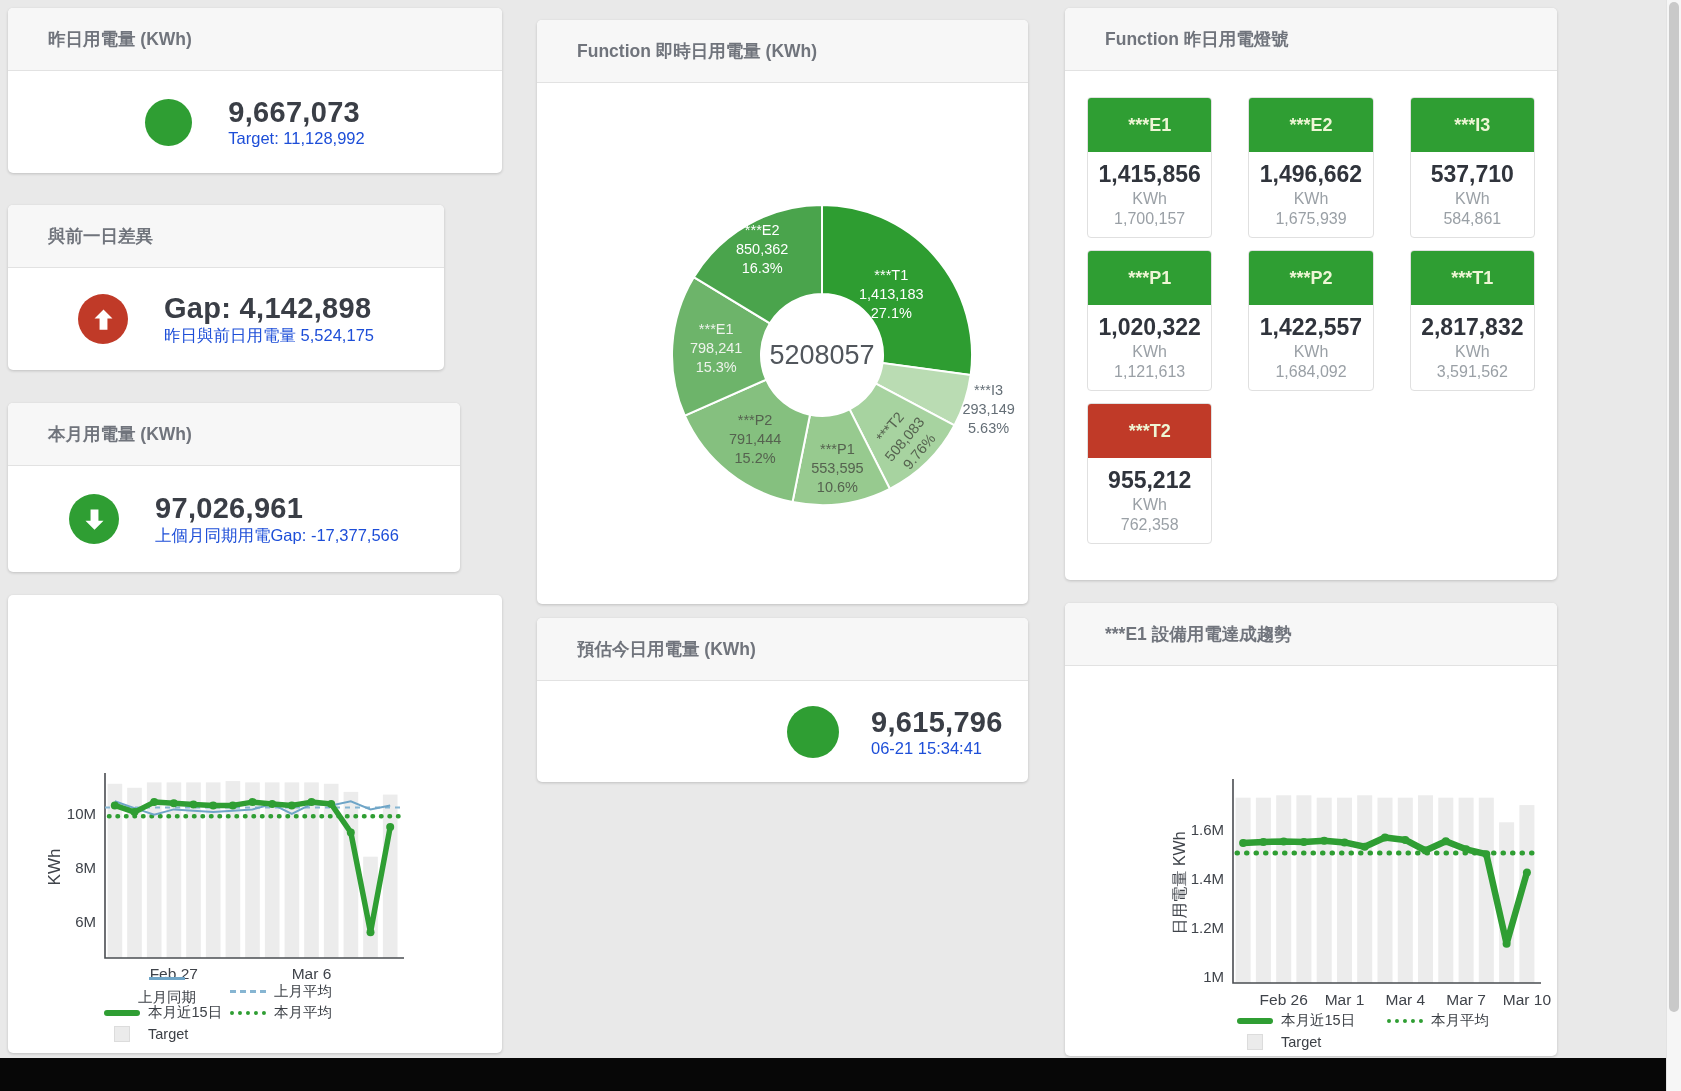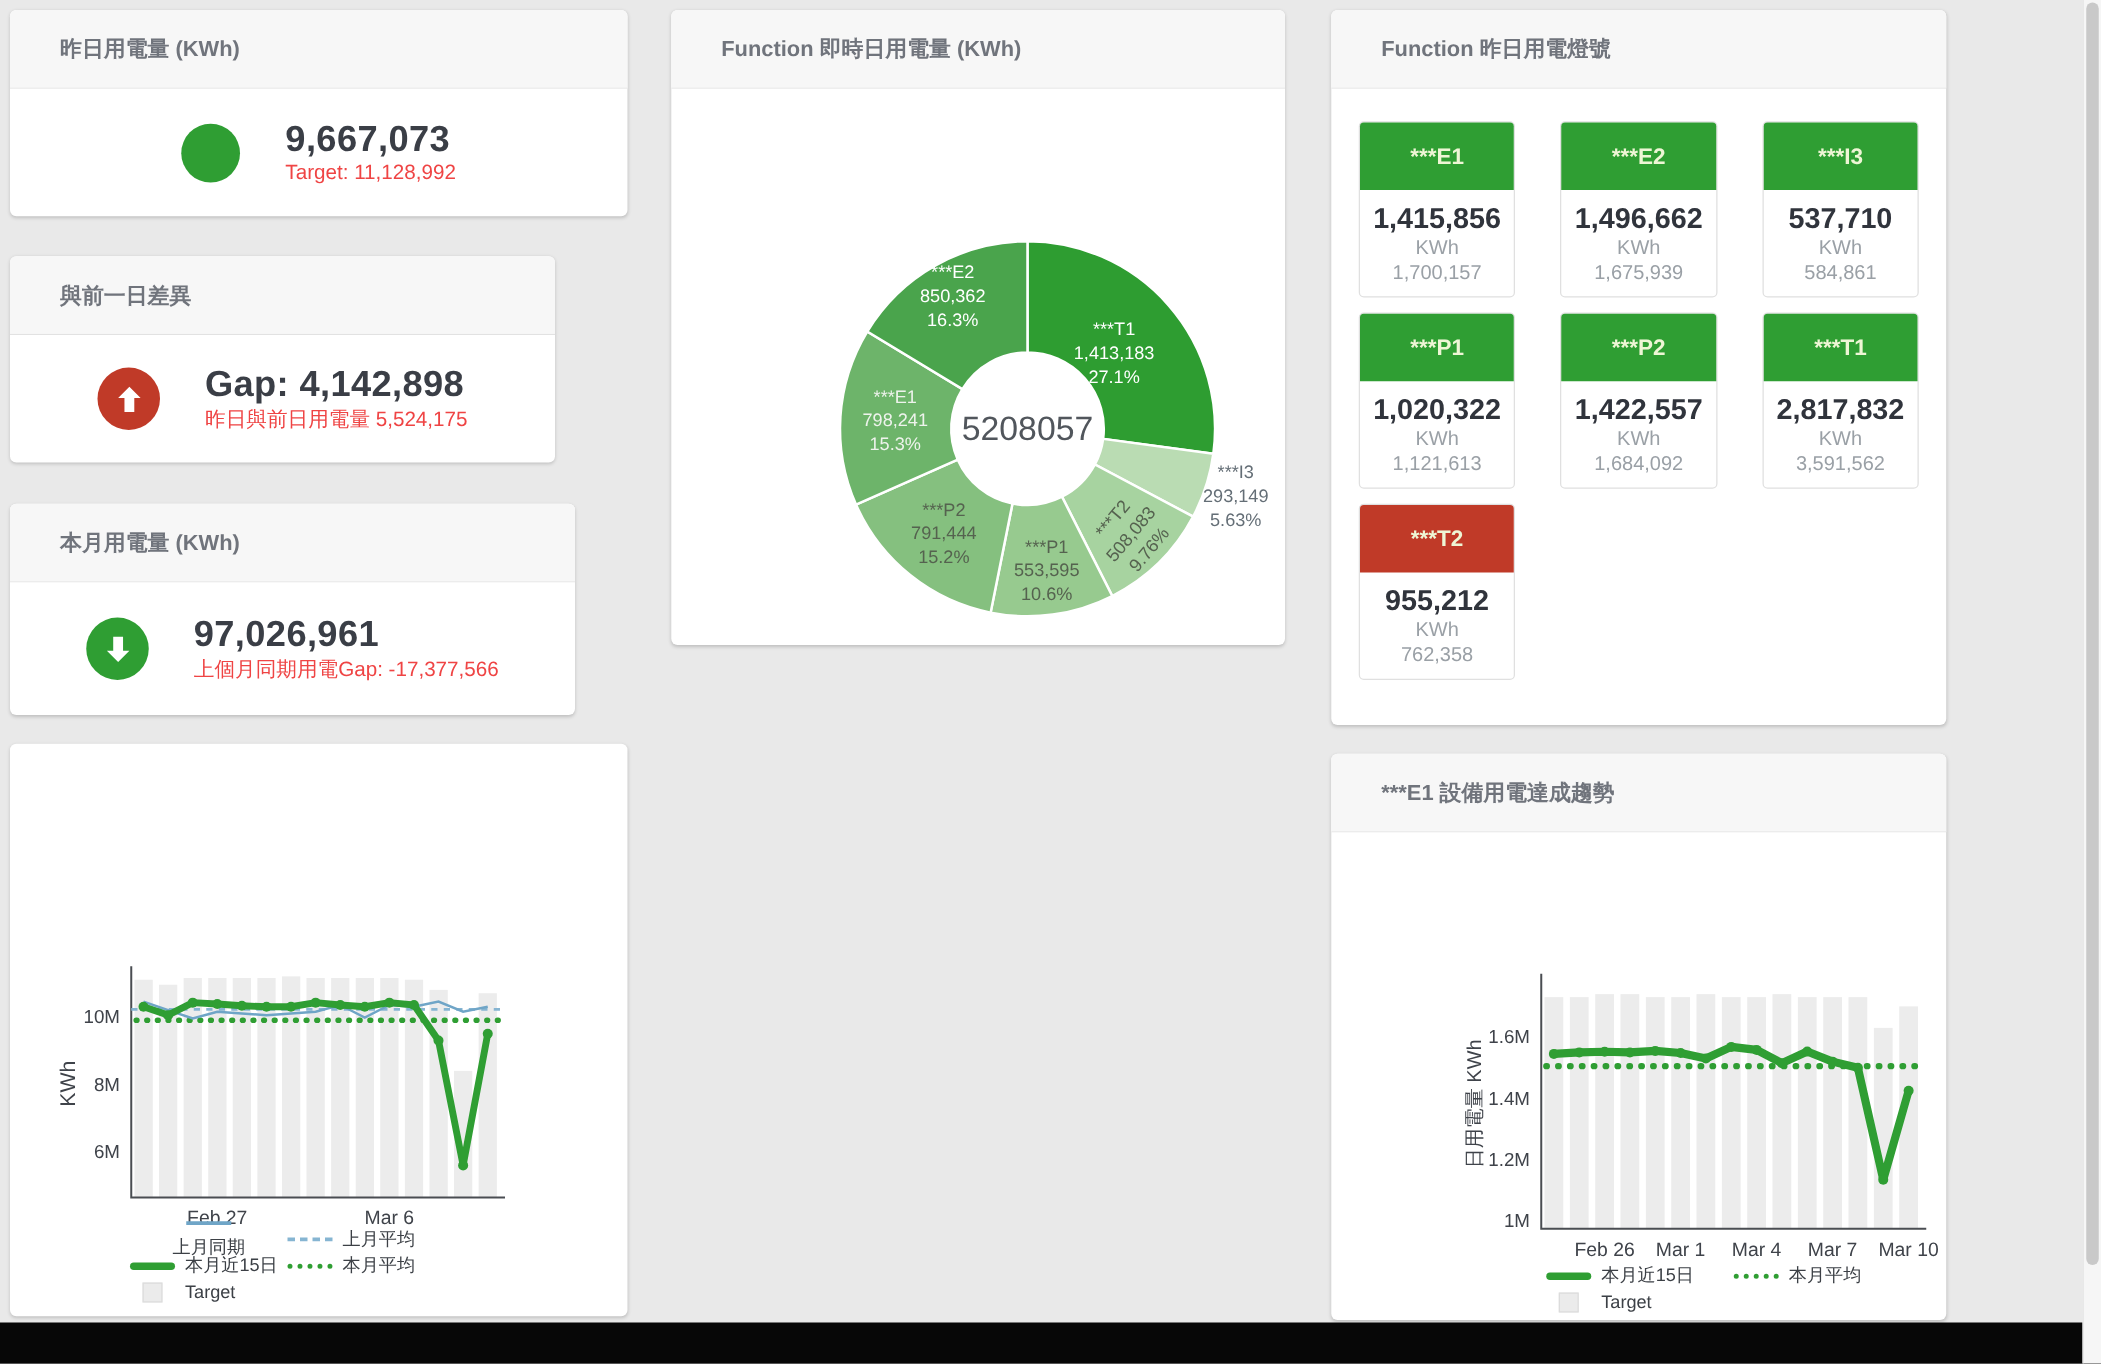--- a/index.html
+++ b/index.html
@@ -9,21 +9,21 @@
   .card-header{height:62px;background:#f7f7f7;border-bottom:1px solid #e2e2e2;border-radius:5px 5px 0 0;
                display:flex;align-items:center;padding:0 40px;font-size:17.5px;font-weight:700;color:#70747c;}
   .stat-body{display:flex;align-items:center;justify-content:center;gap:36px;height:calc(100% - 63px);}
   .stat-body.shift{justify-content:flex-start;padding-left:250px;gap:32px;}
   .dot{border-radius:50%;display:flex;align-items:center;justify-content:center;flex:none;}
   .dot.green{background:#2f9e33;} .dot.red{background:#c03a28;}
   .d47{width:47px;height:47px;} .d50{width:50px;height:50px;} .d52{width:52px;height:52px;}
   .dot svg{width:27px;height:27px;fill:#fff;}
   .dot svg.down{transform:rotate(180deg);}
   .stat-value{font-size:29px;font-weight:700;color:#3a3e46;letter-spacing:.3px;}
-  .stat-sub{font-size:16.5px;color:#ef4444;margin-top:0;}
+  .stat-sub{font-size:16.5px;color:#1d4ed8;margin-top:0;}
   
   .tiles{display:grid;grid-template-columns:repeat(3,1fr);column-gap:36px;row-gap:12px;
          padding:26px 22px;grid-auto-rows:141px;}
   .tile{border:1px solid #e0e0e0;border-radius:4px;background:#fff;display:flex;flex-direction:column;}
   .tile-head{height:54px;border-radius:3px 3px 0 0;display:flex;align-items:center;justify-content:center;
              font-size:18px;font-weight:700;color:#eef6d5;}
   .tile-head.green{background:#2f9e33;} .tile-head.red{background:#c03a28;}
   .tile-body{flex:1;display:flex;flex-direction:column;align-items:center;justify-content:center;gap:2px;padding-top:0;}
   .tile-value{font-size:23px;font-weight:700;color:#30343c;}
   .tile-unit,.tile-target{font-size:16px;color:#9aa0a6;}
@@ -168,41 +168,51 @@
           <span class="lg-item">
             <span class="lg-ic">
               <span class="ic-bar"></span>
             </span>
             <span class="lg-tx">Target</span>
           </span>
         </div>
       </div>
   </div>
 
-  <div class="card" style="left:537px;top:8px;width:491px;height:508px">
+  <div class="card" style="left:537px;top:20px;width:491px;height:584px">
     <div class="card-header">Function 即時日用電量 (KWh)</div>
     <svg id="donut-svg" class="chart-svg" width="491" height="584">
         <path d="M285.0 185.0 A150 150 0 0 1 433.7 355.0 L345.5 343.1 A61 61 0 0 0 285.0 274.0 Z" fill="#2e9d31" stroke="#ffffff" stroke-width="2"></path>
         <text text-anchor="middle" font-size="14.5" fill="#ffffff"><tspan x="354.3" y="260.4">***T1</tspan><tspan x="354.3" y="279.4">1,413,183</tspan><tspan x="354.3" y="298.4">27.1%</tspan></text>
         <path d="M433.7 355.0 A150 150 0 0 1 417.5 405.3 L338.9 363.6 A61 61 0 0 0 345.5 343.1 Z" fill="#badcb3" stroke="#ffffff" stroke-width="2"></path>
         <text text-anchor="middle" font-size="14.5" fill="#646e76"><tspan x="451.6" y="374.5">***I3</tspan><tspan x="451.6" y="393.5">293,149</tspan><tspan x="451.6" y="412.5">5.63%</tspan></text>
         <path d="M417.5 405.3 A150 150 0 0 1 352.8 468.8 L312.6 389.4 A61 61 0 0 0 338.9 363.6 Z" fill="#a7d3a0" stroke="#ffffff" stroke-width="2"></path>
         <text transform="rotate(-50 367.6 419.2)" text-anchor="middle" font-size="14.5" fill="#55624f"><tspan x="367.6" y="405.2">***T2</tspan><tspan x="367.6" y="424.2">508,083</tspan><tspan x="367.6" y="443.2">9.76%</tspan></text>
         <path d="M352.8 468.8 A150 150 0 0 1 255.5 482.1 L273.0 394.8 A61 61 0 0 0 312.6 389.4 Z" fill="#97ca8f" stroke="#ffffff" stroke-width="2"></path>
         <text text-anchor="middle" font-size="14.5" fill="#55624f"><tspan x="300.4" y="434.0">***P1</tspan><tspan x="300.4" y="453.0">553,595</tspan><tspan x="300.4" y="472.0">10.6%</tspan></text>
         <path d="M255.5 482.1 A150 150 0 0 1 147.8 395.7 L229.2 359.7 A61 61 0 0 0 273.0 394.8 Z" fill="#85c07f" stroke="#ffffff" stroke-width="2"></path>
         <text text-anchor="middle" font-size="14.5" fill="#55624f"><tspan x="218.1" y="404.5">***P2</tspan><tspan x="218.1" y="423.5">791,444</tspan><tspan x="218.1" y="442.5">15.2%</tspan></text>
         <path d="M147.8 395.7 A150 150 0 0 1 156.8 257.2 L232.9 303.3 A61 61 0 0 0 229.2 359.7 Z" fill="#6db46a" stroke="#ffffff" stroke-width="2"></path>
         <text text-anchor="middle" font-size="14.5" fill="#eef3ec"><tspan x="179.2" y="314.2">***E1</tspan><tspan x="179.2" y="333.2">798,241</tspan><tspan x="179.2" y="352.2">15.3%</tspan></text>
         <path d="M156.8 257.2 A150 150 0 0 1 285.0 185.0 L285.0 274.0 A61 61 0 0 0 232.9 303.3 Z" fill="#4aa44c" stroke="#ffffff" stroke-width="2"></path>
         <text text-anchor="middle" font-size="14.5" fill="#ffffff"><tspan x="225.2" y="214.7">***E2</tspan><tspan x="225.2" y="233.7">850,362</tspan><tspan x="225.2" y="252.7">16.3%</tspan></text>
         <text x="285" y="344" text-anchor="middle" font-size="27" fill="#51565c">5208057</text>
       </svg>
   </div>
 
+  <div class="card" style="left:537px;top:618px;width:491px;height:164px">
+    <div class="card-header">預估今日用電量 (KWh)</div>
+    <div class="stat-body shift">
+      <span class="dot green d52"></span>
+      <div>
+        <div class="stat-value">9,615,796</div>
+        <div class="stat-sub">06-21 15:34:41</div>
+      </div>
+    </div>
+  </div>
 
   <div class="card" style="left:1065px;top:8px;width:492px;height:572px">
     <div class="card-header">Function 昨日用電燈號</div>
     <div id="tiles" class="tiles">
         <div class="tile">
           <div class="tile-head green">***E1</div>
           <div class="tile-body">
             <div class="tile-value">1,415,856</div>
             <div class="tile-unit">KWh</div>
             <div class="tile-target">1,700,157</div>

